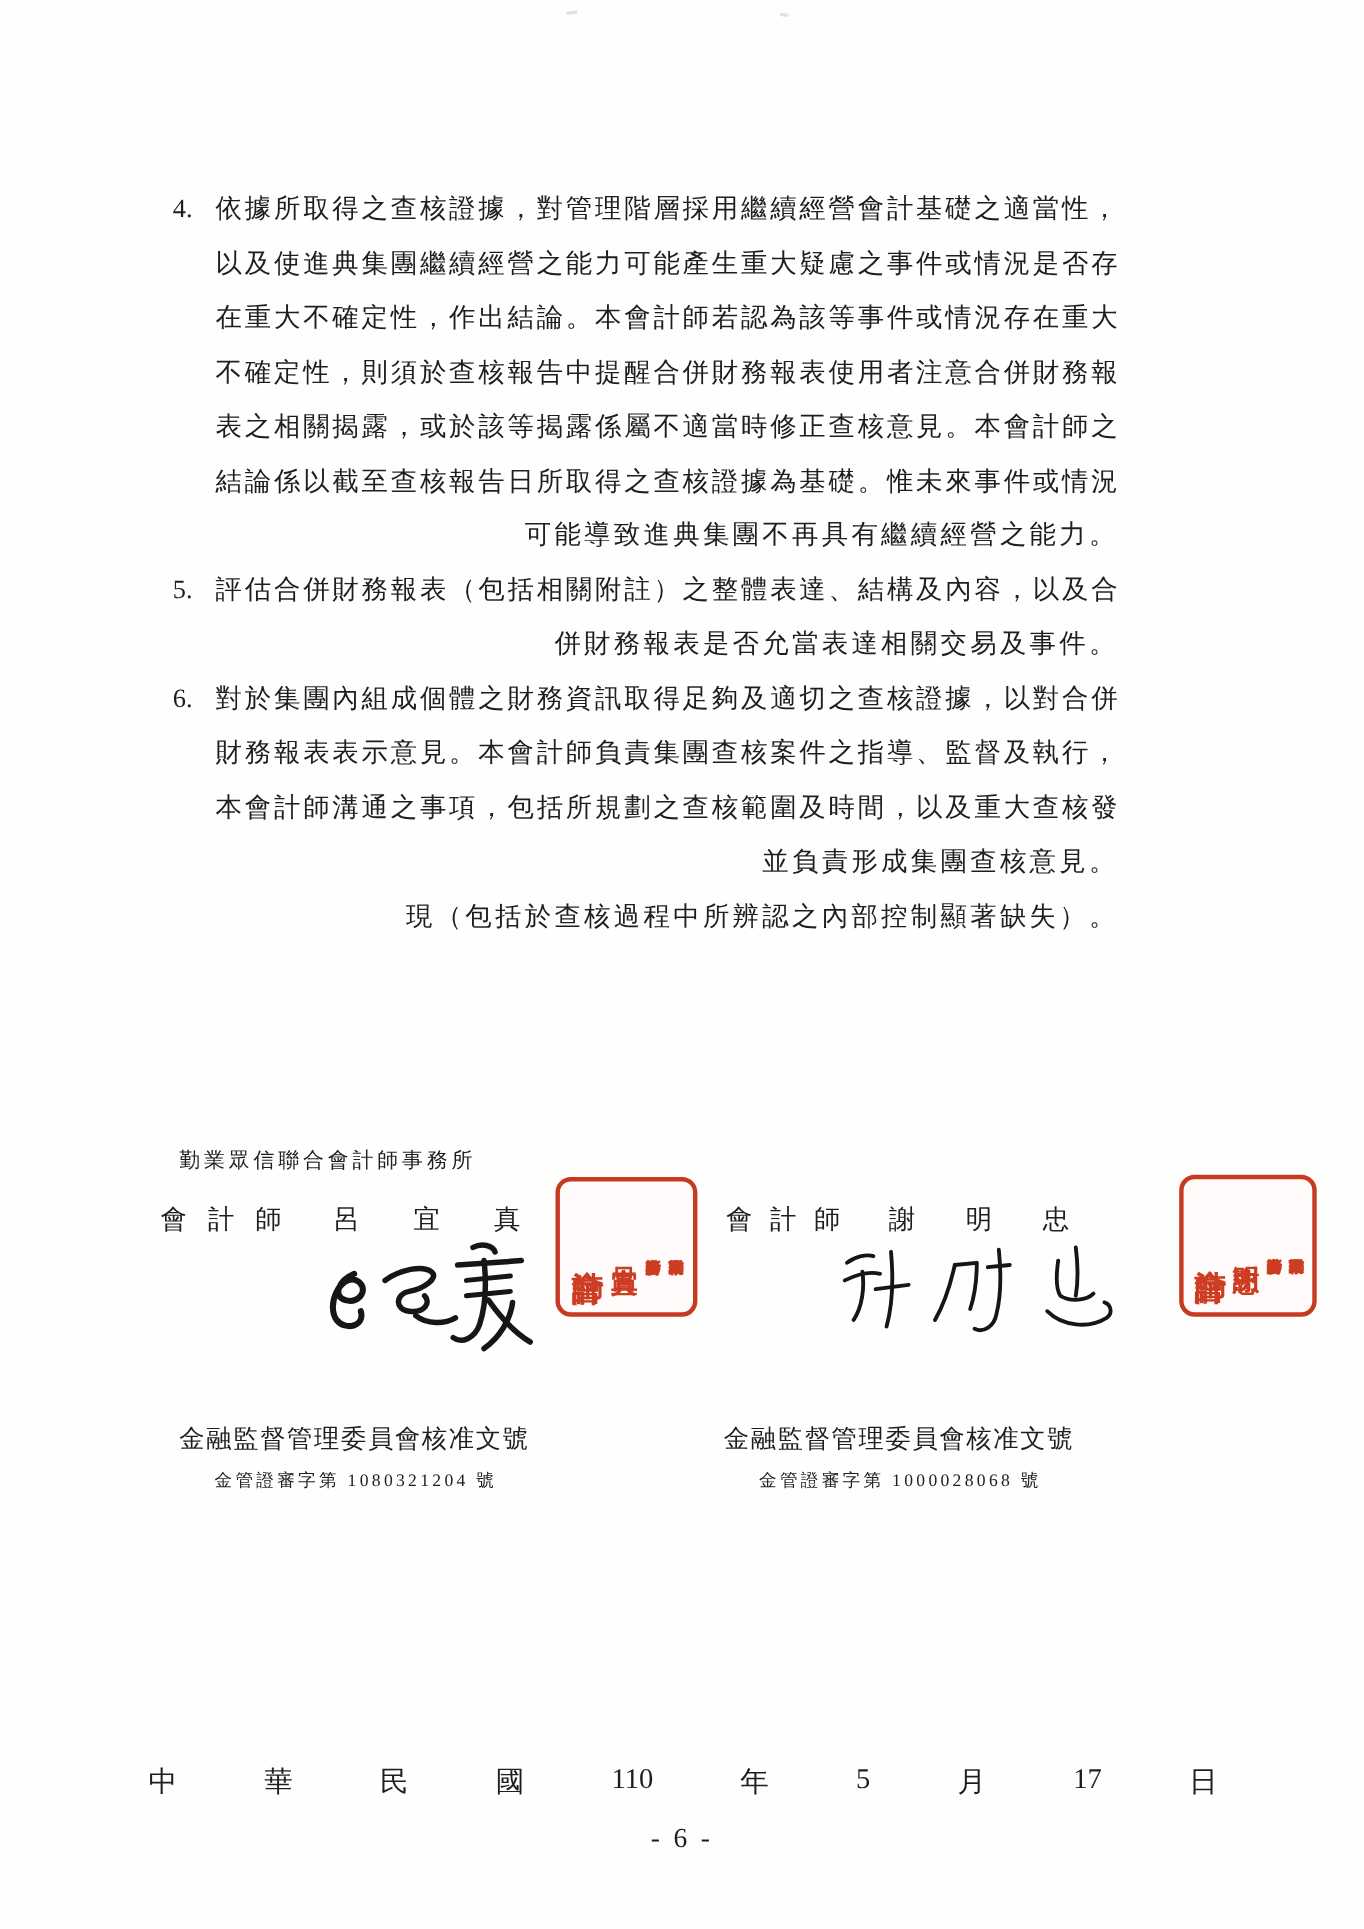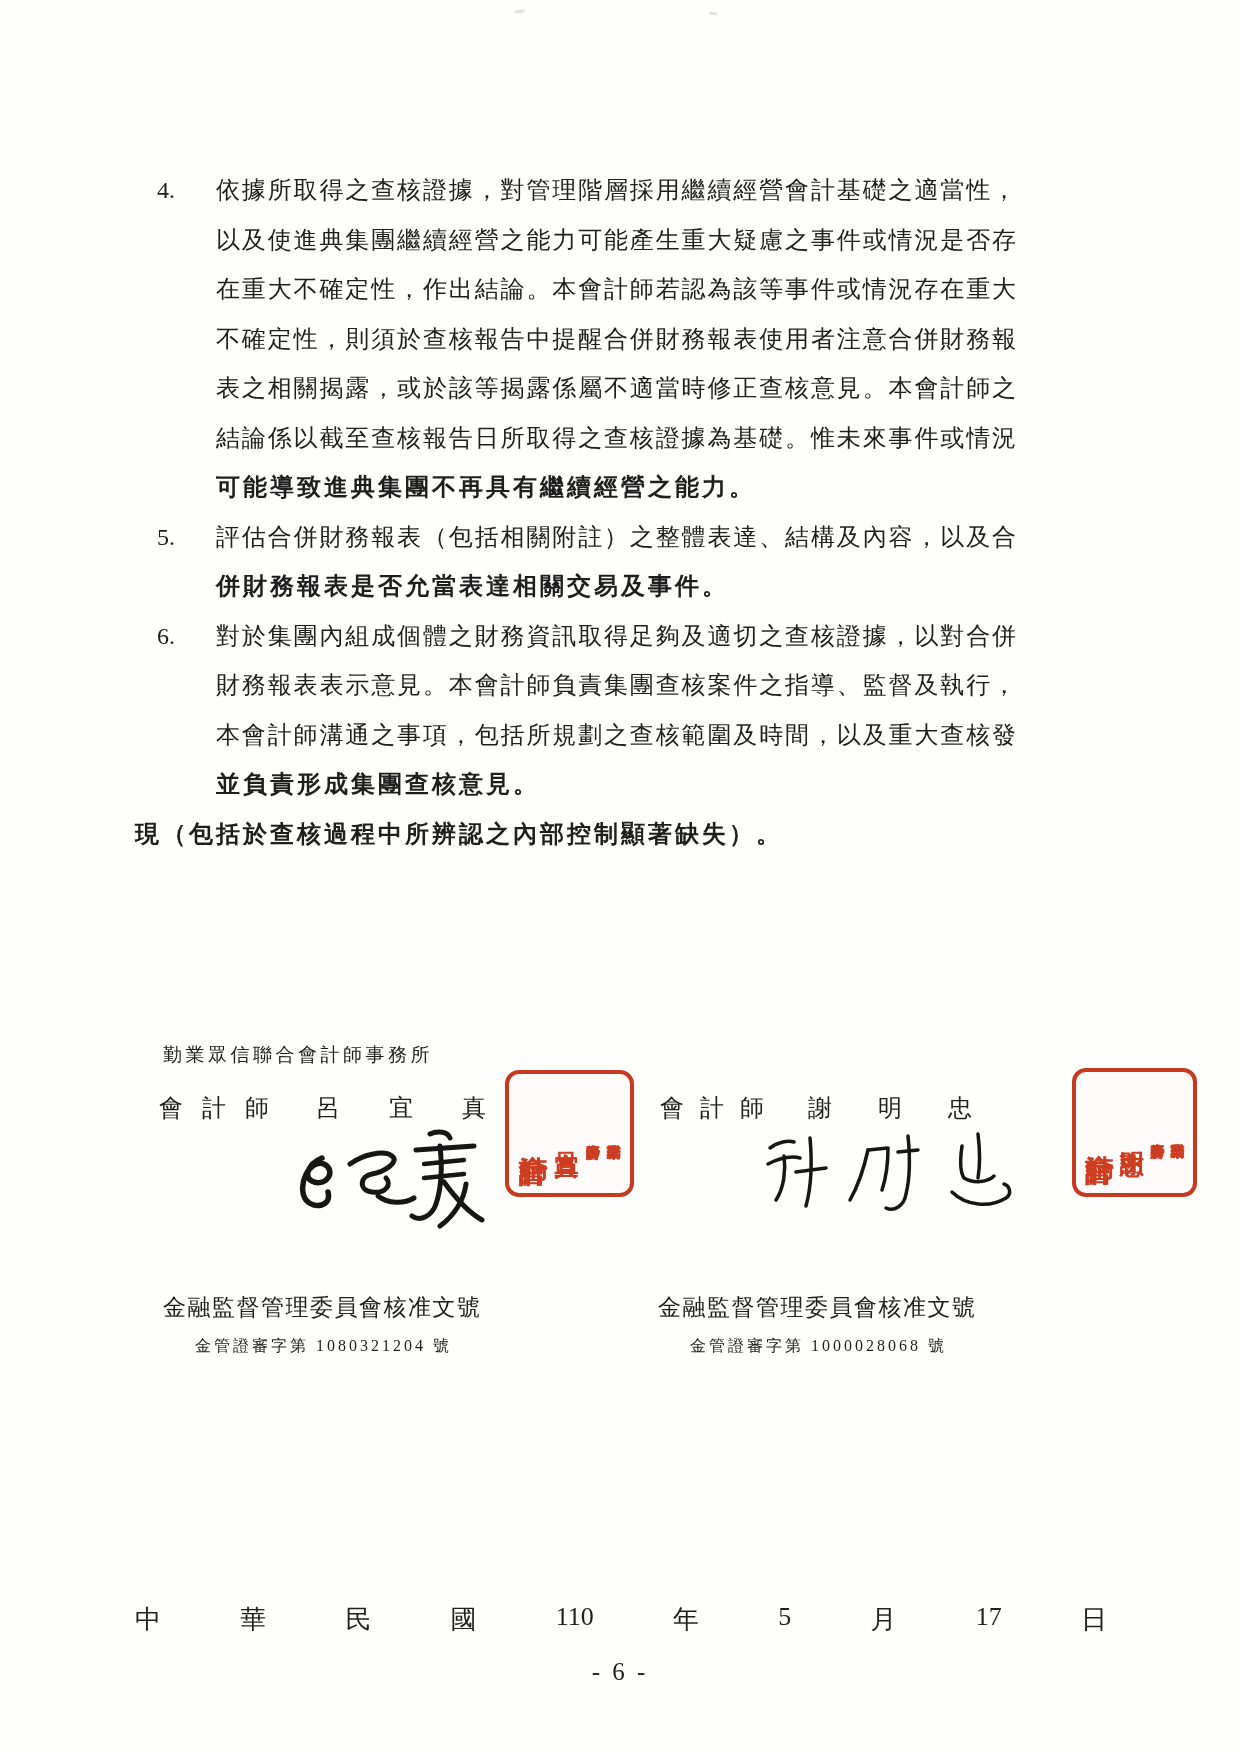--- a/index.html
+++ b/index.html
@@ -18,39 +18,39 @@
   .s2{left:709px;top:12px;width:8px;height:3px;transform:rotate(5deg);}
 
   
   .body-text{
     position:absolute;left:135px;top:166px;width:882px;
     font-size:24px;line-height:49.5px;
   }
   .line{position:relative;height:49.5px;}
   .num{position:absolute;left:22px;top:0;letter-spacing:0;}
   .txt{
-    display:block;margin-left:81px;
+    display:block;margin-left:61px;
     letter-spacing:1px;
     text-align:justify;text-align-last:justify;
     text-justify:inter-character;
     white-space:normal;
   }
   .line.hang .txt{margin-left:0;}
   .line.end .txt{
-    text-align:left;text-align-last:auto;
-    letter-spacing:3px;white-space:nowrap;font-weight:bold;
+    text-align:right;text-align-last:auto;
+    letter-spacing:3px;white-space:nowrap;
   }
 
   
   .firm{
     position:absolute;left:163px;top:1042px;
     font-size:19px;letter-spacing:3.5px;white-space:nowrap;
   }
   .acct-row{position:absolute;top:1092px;font-size:24px;white-space:nowrap;}
-  .acct-left{left:159px;}
+  .acct-left{left:146px;}
   .acct-right{left:660px;}
   .acct-title{letter-spacing:19px;}
   .acct-right .acct-title{letter-spacing:16px;}
   .acct-name{letter-spacing:49px;margin-left:28px;}
   .acct-right .acct-name{letter-spacing:46px;margin-left:28px;}
 
   .sig-svg{position:absolute;}
   .sig-left{left:288px;top:1120px;}
   .sig-right{left:756px;top:1122px;}
   .sig-svg path{fill:none;stroke:#161616;stroke-linecap:round;stroke-linejoin:round;}

